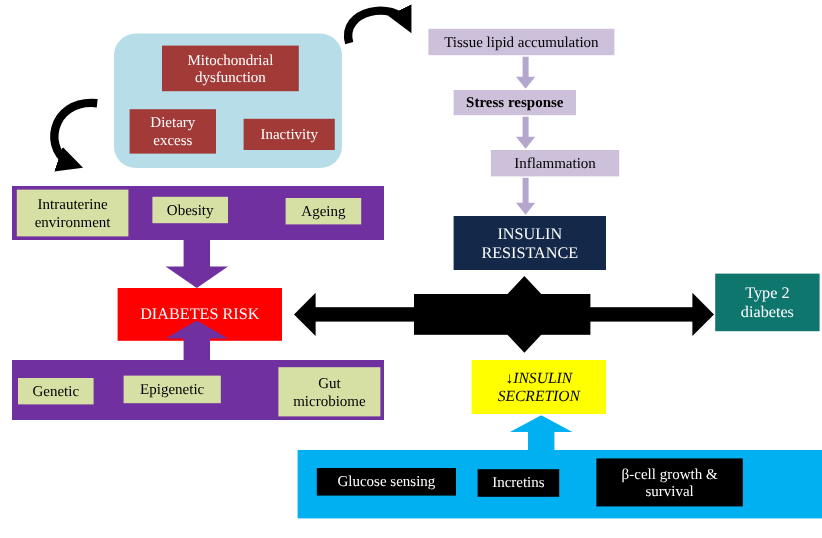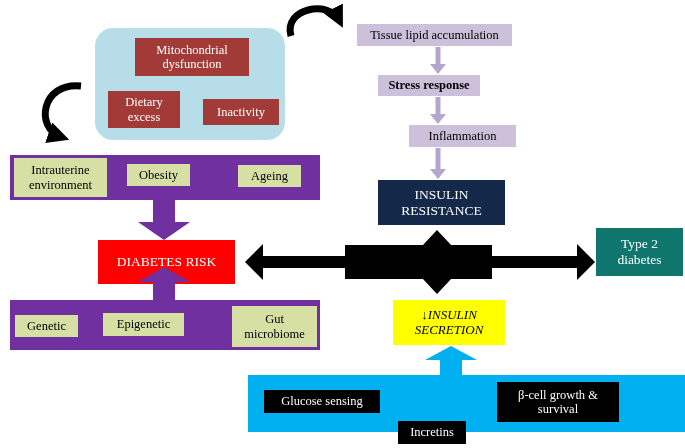--- a/index.html
+++ b/index.html
@@ -42,21 +42,21 @@
   #box-ageing{left:238px;top:165px;width:63px;height:22px;}
   #box-risk{left:98px;top:240px;width:137px;height:44px;font-size:13.5px;}
   #bar-bottom{left:10px;top:300px;width:310px;height:50px;}
   #box-genetic{left:15px;top:315px;width:63px;height:22px;}
   #box-epigenetic{left:103px;top:313px;width:81px;height:23px;}
   #box-gut{left:232px;top:306px;width:85px;height:41px;}
   #box-type2{left:596px;top:228px;width:87px;height:48px;font-size:13.5px;}
   #box-secretion{left:393px;top:300px;width:112px;height:45px;font-size:13px;}
   #bar-beta{left:248px;top:375px;width:437px;height:57px;}
   #box-glucose{left:264px;top:390px;width:116px;height:23px;}
-  #box-incretins{left:398px;top:391px;width:68px;height:23px;margin-top:30px;}
+  #box-incretins{left:398px;top:391px;width:68px;height:23px;}
   #box-beta{left:497px;top:382px;width:122px;height:40px;}
   
   #arr-curve-top{left:283px;top:2px;}
   #arr-curve-left{left:33px;top:80px;}
   #arr-lav-1{left:430px;top:47px;}
   #arr-lav-2{left:430px;top:97px;}
   #arr-lav-3{left:430px;top:148px;}
   #arr-purple-down{left:138px;top:200px;}
   #arr-purple-up{left:138px;top:267px;}
   #arr-cyan-up{left:425px;top:346px;}

